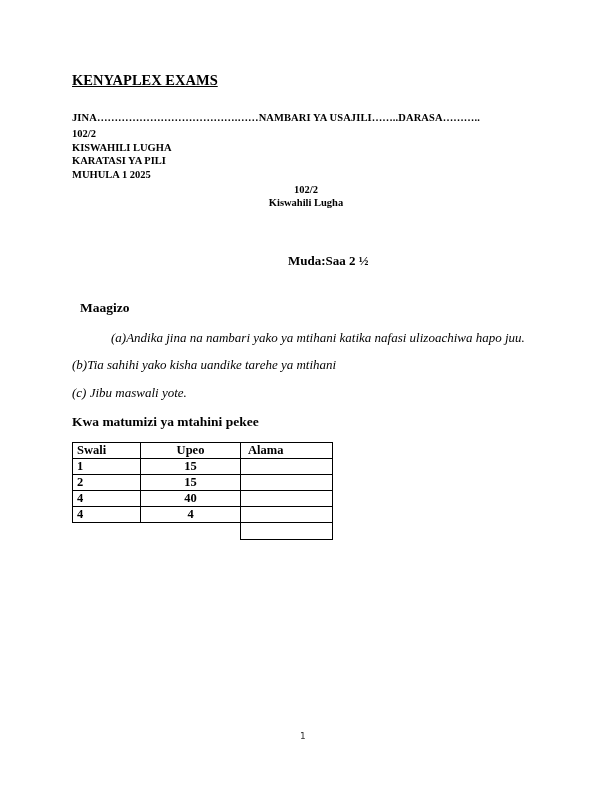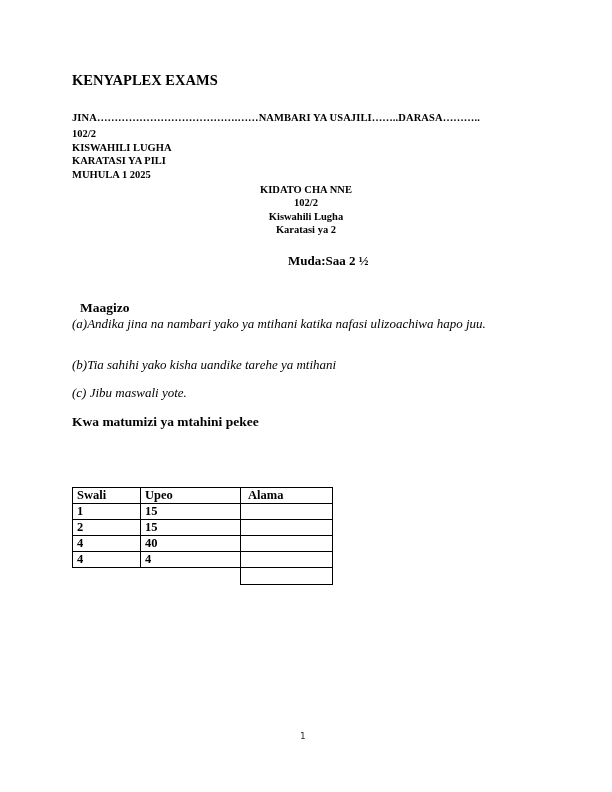--- a/index.html
+++ b/index.html
@@ -1,61 +1,59 @@
 <!DOCTYPE html>
 <html><head>
 <meta charset="utf-8">
 <style>
   html, body { margin: 0; padding: 0; background: #ffffff; }
   body { width: 612px; height: 792px; position: relative; overflow: hidden;
          font-family: "Liberation Serif", serif; color: #000; }
   .abs { position: absolute; white-space: nowrap; }
-  .title { left: 72px; top: 72px; font-size: 14.5px; font-weight: bold; }
+  .title { left: 72px; top: 72px; font-size: 14.5px; font-weight: bold; text-decoration: underline; }
   .jina { left: 72px; top: 102px; font-size: 10.5px; font-weight: bold; letter-spacing: 0.1px; margin-top: 10px; }
   .meta { left: 72px; top: 127px; font-size: 10.5px; font-weight: bold; line-height: 13.5px; }
   .center-block { left: 206px; width: 200px; top: 183px; font-size: 10.5px; font-weight: bold;
                   text-align: center; line-height: 13.3px; }
   .muda { left: 288px; top: 253px; font-size: 13px; font-weight: bold; text-align: right; }
   .maagizo { left: 72px; top: 300px; font-size: 13.5px; font-weight: bold; margin-left: 8px; }
   .instr { left: 72px; font-size: 13px; font-style: italic; }
   .kwa { left: 72px; top: 414px; font-size: 13.5px; font-weight: bold; }
   table.marks { position: absolute; left: 72px; top: 442px; border-collapse: collapse;
-                font-size: 12.5px; font-weight: bold; margin-top: 45px; }
+                font-size: 12.5px; font-weight: bold; }
   table.marks td { border: 1.2px solid #000; height: 15px; padding: 0 4px; line-height: 15px;
                    vertical-align: top; }
   table.marks td.c1 { width: 59px; }
-  table.marks td.c2 { width: 91px; }
+  table.marks td.c2 { width: 91px; text-align: center; }
   table.marks td.c3 { width: 80px; padding-left: 7px; }
   table.marks td.empty { border-left: none; border-bottom: none; border-top: none; }
   table.marks tr.total td.c3 { height: 16px; border: 1.2px solid #000; }
   .pageno { left: 300px; top: 731px; font-size: 9px; font-family: "DejaVu Sans", sans-serif; color: #333; }
 </style>
 </head>
 <body>
 
 <div class="abs title">KENYAPLEX EXAMS</div>
 <div class="abs jina">JINA………………………………….……NAMBARI YA USAJILI……..DARASA………..</div>
 
 <div class="abs meta">
   <div>102/2</div>
   <div>KISWAHILI LUGHA</div>
   <div>KARATASI YA PILI</div>
   <div>MUHULA 1 2025</div>
 </div>
 
 <div class="abs center-block">
-  <div>KIDATO CHA NNE</div>
   <div>102/2</div>
   <div>Kiswahili Lugha</div>
-  <div>Karatasi ya 2</div>
 </div>
 <div class="abs muda">Muda:Saa 2 ½</div>
 
 <div class="abs maagizo">Maagizo</div>
-<div class="abs instr" style="top:316px;">(a)Andika jina na nambari yako ya mtihani katika nafasi ulizoachiwa hapo juu.</div>
+<div class="abs instr" style="top:330px;margin-left:39px;">(a)Andika jina na nambari yako ya mtihani katika nafasi ulizoachiwa hapo juu.</div>
 <div class="abs instr" style="top:357px;">(b)Tia sahihi yako kisha uandike tarehe ya mtihani</div>
 <div class="abs instr" style="top:385px;">(c) Jibu maswali yote.</div>
 
 <div class="abs kwa">Kwa matumizi ya mtahini pekee</div>
 
 <table class="marks">
   <tbody>
       <tr>
     <td class="c1">Swali</td>
     <td class="c2">Upeo</td>

